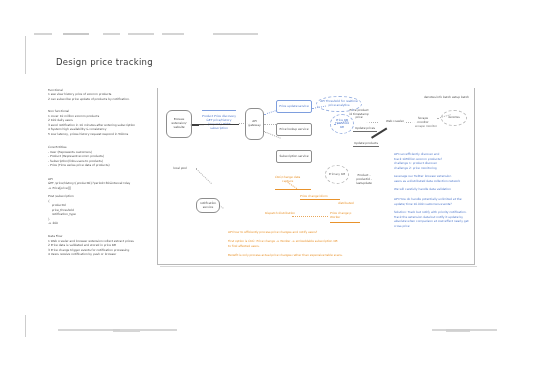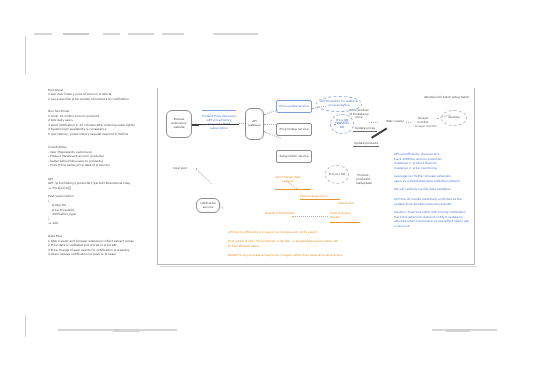--- a/index.html
+++ b/index.html
@@ -109,20 +109,21 @@
 
   <div class="bottombar">
     <div class="bb" style="left:58px;width:62px;height:1.5px;"></div>
     <div class="bb" style="left:113px;width:27px;"></div>
     <div class="bb" style="left:140px;width:37px;height:1.5px;"></div>
     <div class="bb" style="left:432px;width:38px;height:1.5px;"></div>
     <div class="bb" style="left:446px;width:24px;"></div>
     <div class="bb" style="left:470px;width:27px;height:1.5px;"></div>
   </div>
 
+  <div class="title">Design price tracking</div>
 
   <div class="txt sec k-dark" style="left:48px;top:89px;">Functional</div>
   <div class="txt sec k-dark" style="left:48px;top:93px;">1 see view history price of ecomm products.</div>
   <div class="txt sec k-dark" style="left:48px;top:97.5px;">2 can subscribe price update of products by notification.</div>
 
   <div class="txt sec k-dark" style="left:48px;top:110px;">Non functional</div>
   <div class="txt sec k-dark" style="left:48px;top:114.5px;">1 cover 10 million ecomm products</div>
   <div class="txt sec k-dark" style="left:48px;top:119px;">2 100 daily users</div>
   <div class="txt sec k-dark" style="left:48px;top:123.5px;">3 send notification in 10 minutes after entering subscription</div>
   <div class="txt sec k-dark" style="left:48px;top:128px;">4 System high availability &amp; consistency</div>

